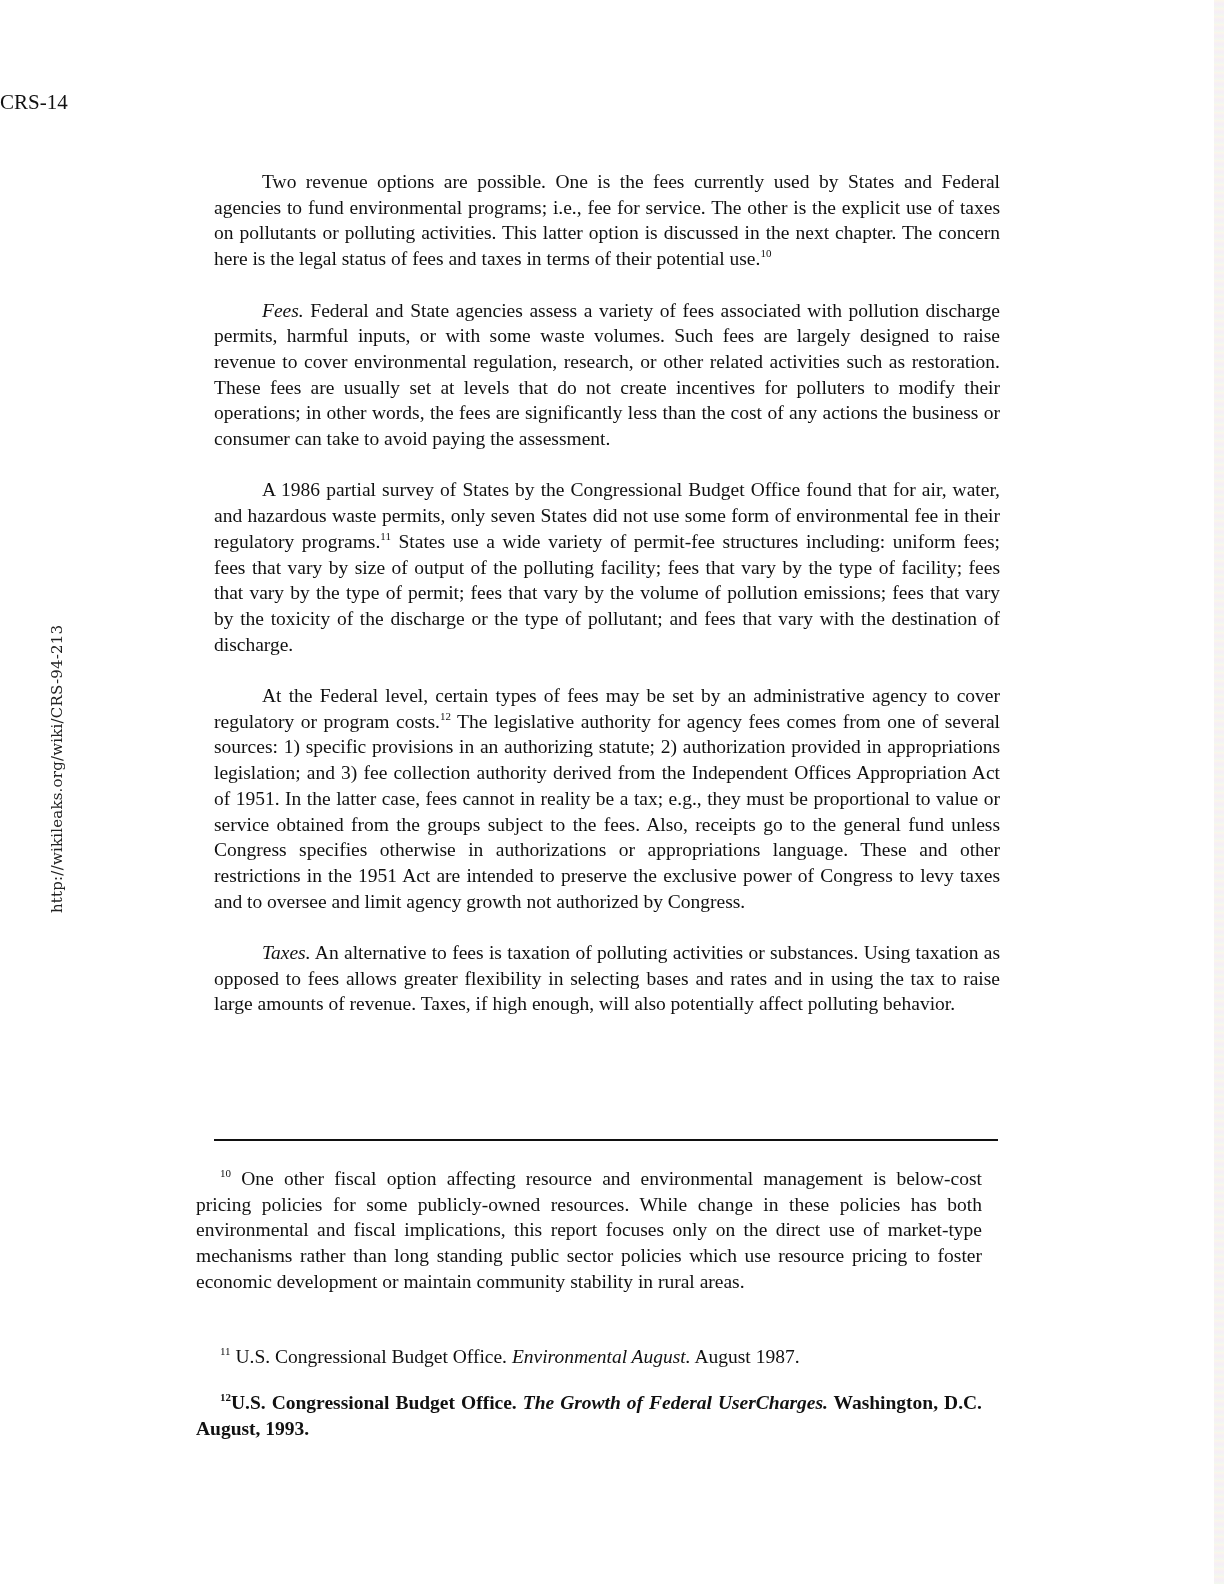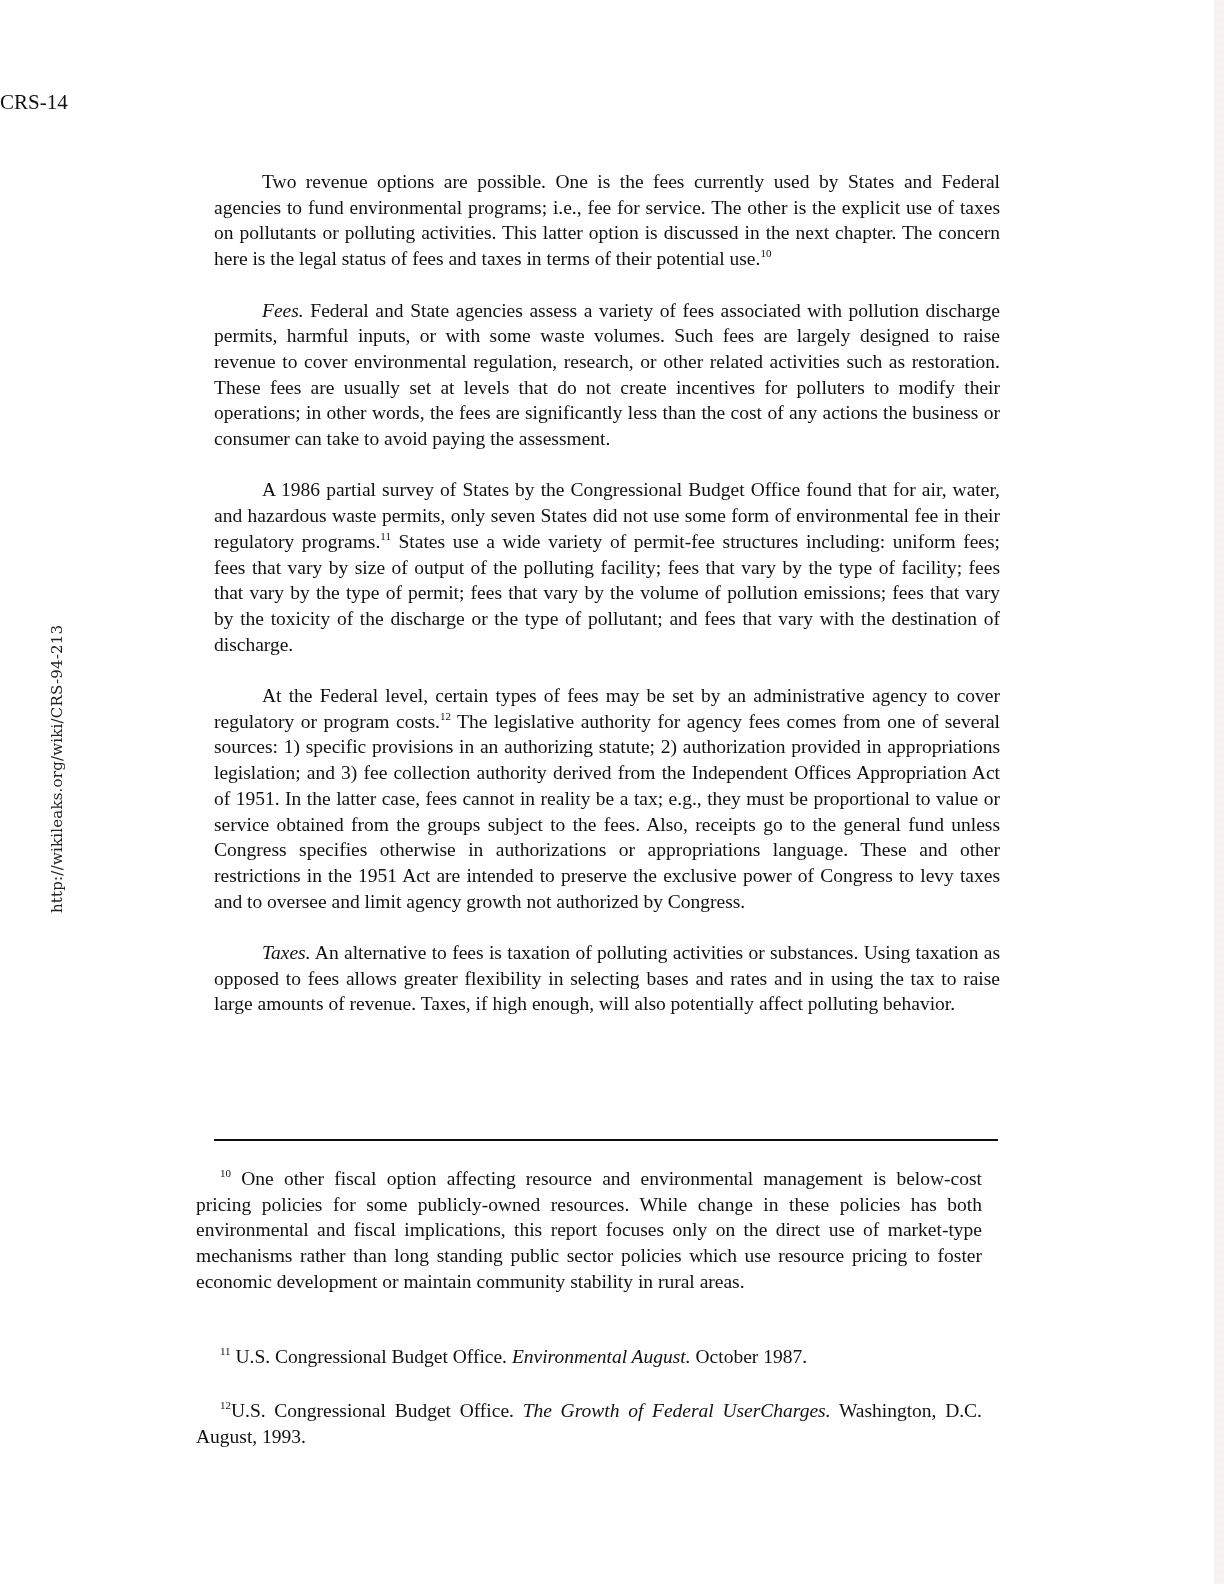--- a/index.html
+++ b/index.html
@@ -38,21 +38,21 @@
     .rule {
       position: absolute; left: 214px; top: 1139px; width: 784px; height: 2px;
       background: #111;
     }
     .footnotes {
       position: absolute; left: 196px; width: 786px; top: 1166px;
       font-size: 19.5px; line-height: 25.7px; text-align: justify;
     }
     .fn { margin: 0; text-indent: 24px; }
     .fn + .fn { margin-top: 49px; }
-    .fn.fn-12 { margin-top: 29px; }
+    .fn.fn-12 { margin-top: 21px; font-weight: bold; }
     .fn .title-italic { font-style: italic; }
   </style>
 </head>
 <body>
 
 <div class="right-edge"></div>
 
 <div class="side-url">http://wikileaks.org/wiki/CRS-94-213</div>
 
 <div class="header">CRS-14</div>
@@ -67,16 +67,16 @@
   <p><span>At the Federal level, certain types of fees may be set by an administrative agency to cover regulatory or program costs.</span><sup>12</sup><span>  The legislative authority for agency fees comes from one of several sources: 1) specific provisions in an authorizing statute; 2) authorization provided in appropriations legislation; and 3) fee collection authority derived from the Independent Offices Appropriation Act of 1951.  In the latter case, fees cannot in reality be a tax; e.g., they must be proportional to value or service obtained from the groups subject to the fees. Also, receipts go to the general fund unless Congress specifies otherwise in authorizations or appropriations language.  These and other restrictions in the 1951 Act are intended to preserve the exclusive power of Congress to levy taxes and to oversee and limit agency growth not authorized by Congress.</span></p>
 
   <p><span class="lead-italic">Taxes.</span><span>  An alternative to fees is taxation of polluting activities or substances.  Using taxation as opposed to fees allows greater flexibility in selecting bases and rates and in using the tax to raise large amounts of revenue. Taxes, if high enough, will also potentially affect polluting behavior.</span></p>
 </div>
 
 <div class="rule"></div>
 
 <div class="footnotes">
   <p class="fn"><sup>10</sup><span> One other fiscal option affecting resource and environmental management is below-cost pricing policies for some publicly-owned resources.  While change in these policies has both environmental and fiscal implications, this report focuses only on the direct use of market-type mechanisms rather than long standing public sector policies which use resource pricing to foster economic development or maintain community stability in rural areas.</span></p>
 
-  <p class="fn"><sup>11</sup><span> U.S. Congressional Budget Office.  </span><span class="title-italic">Environmental August.</span><span>  October 1987.</span></p>
+  <p class="fn"><sup>11</sup><span> U.S. Congressional Budget Office.  </span><span class="title-italic">Environmental August.</span><span>  August 1987.</span></p>
 
   <p class="fn fn-12"><sup>12</sup><span>U.S. Congressional Budget Office.  </span><span class="title-italic">The Growth of Federal UserCharges.</span><span>  Washington, D.C.  August, 1993.</span></p>
 </div>
 
 </body></html>

